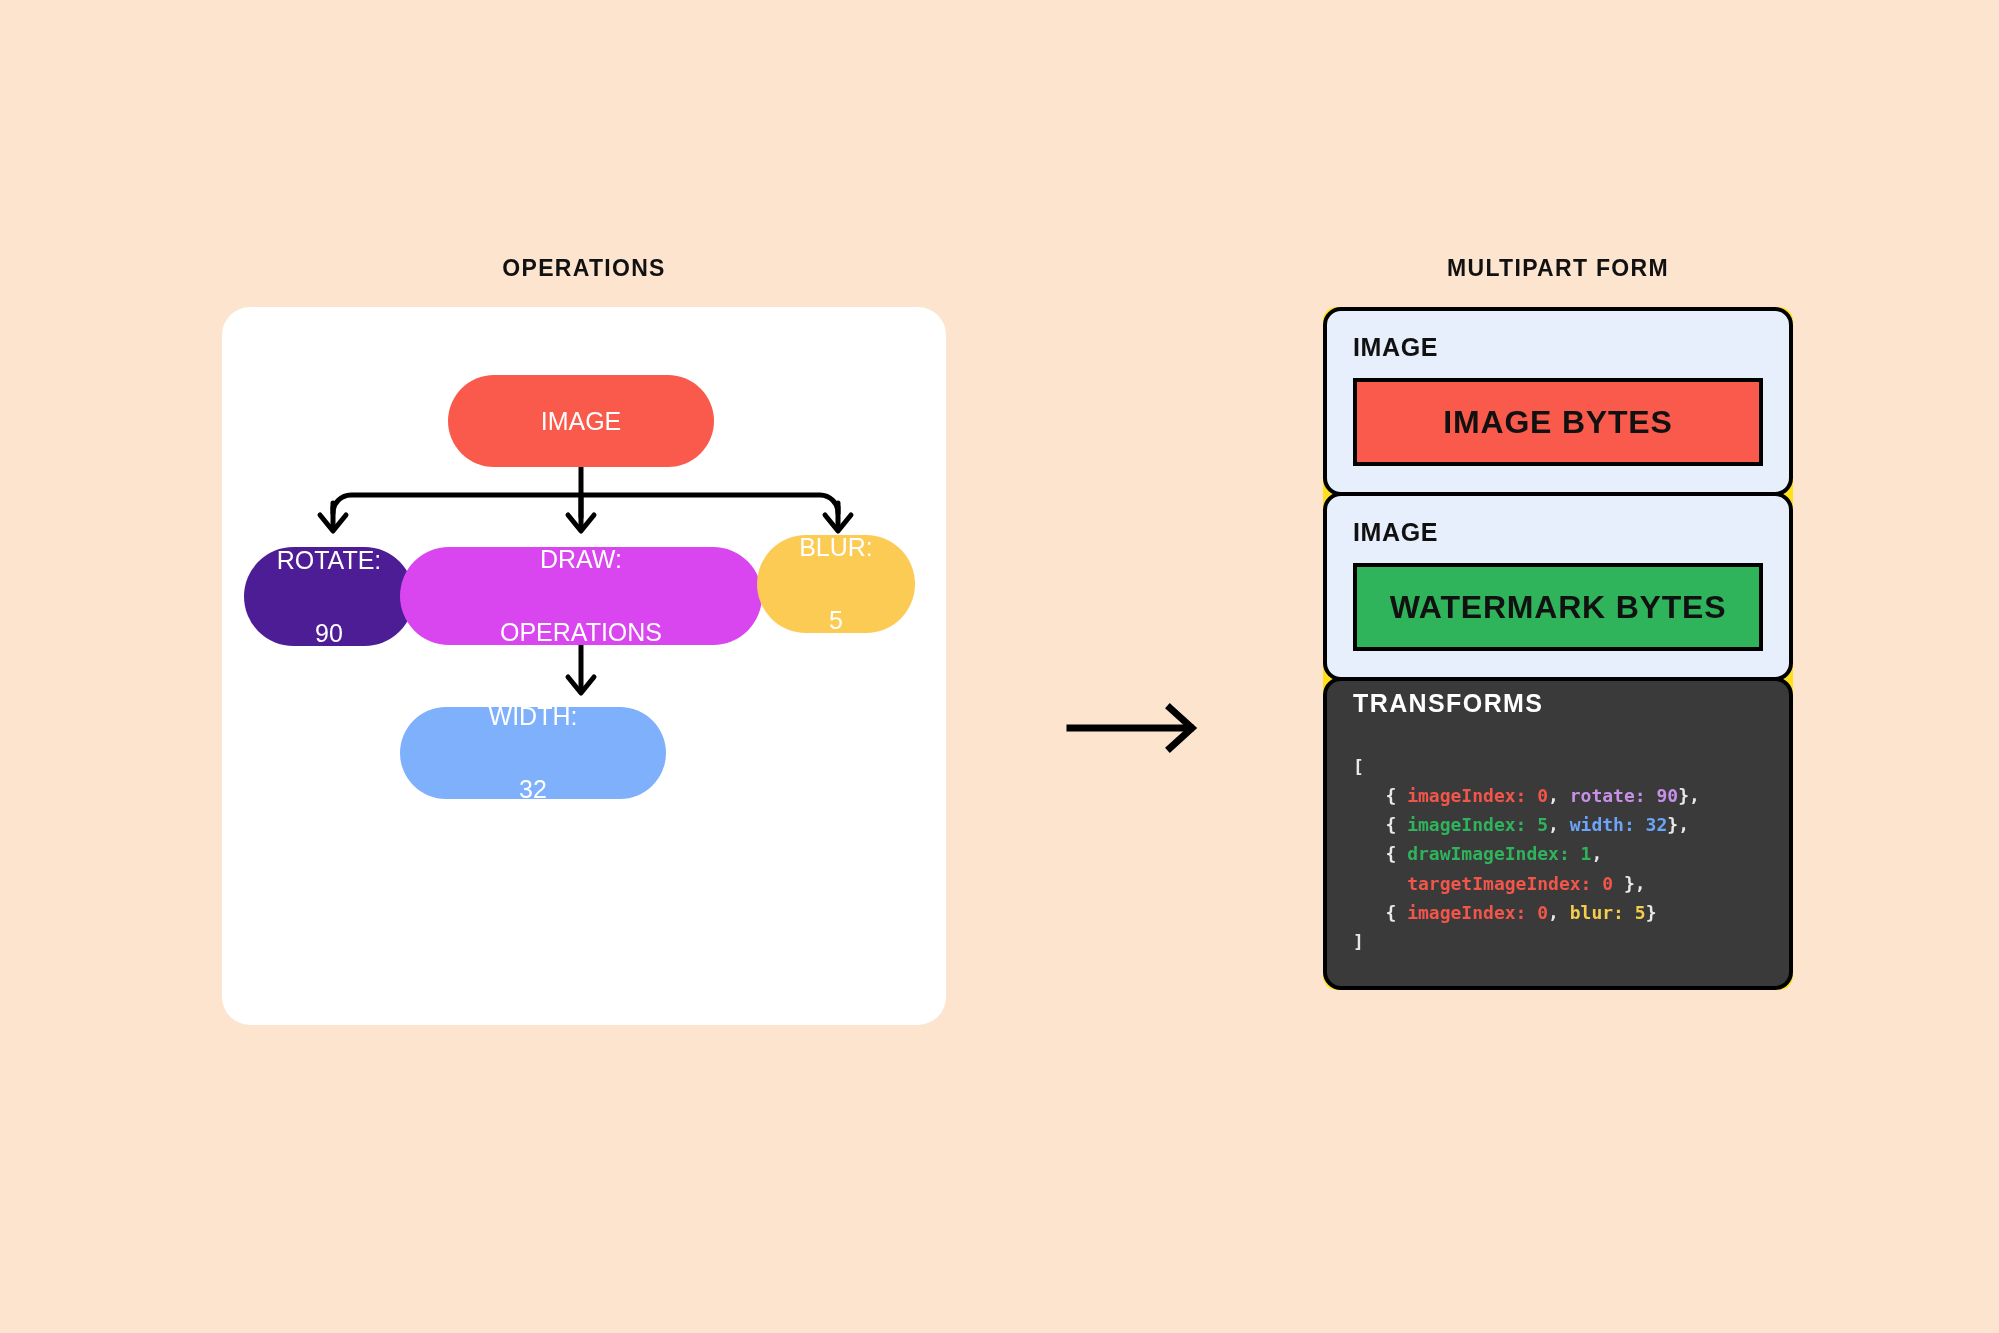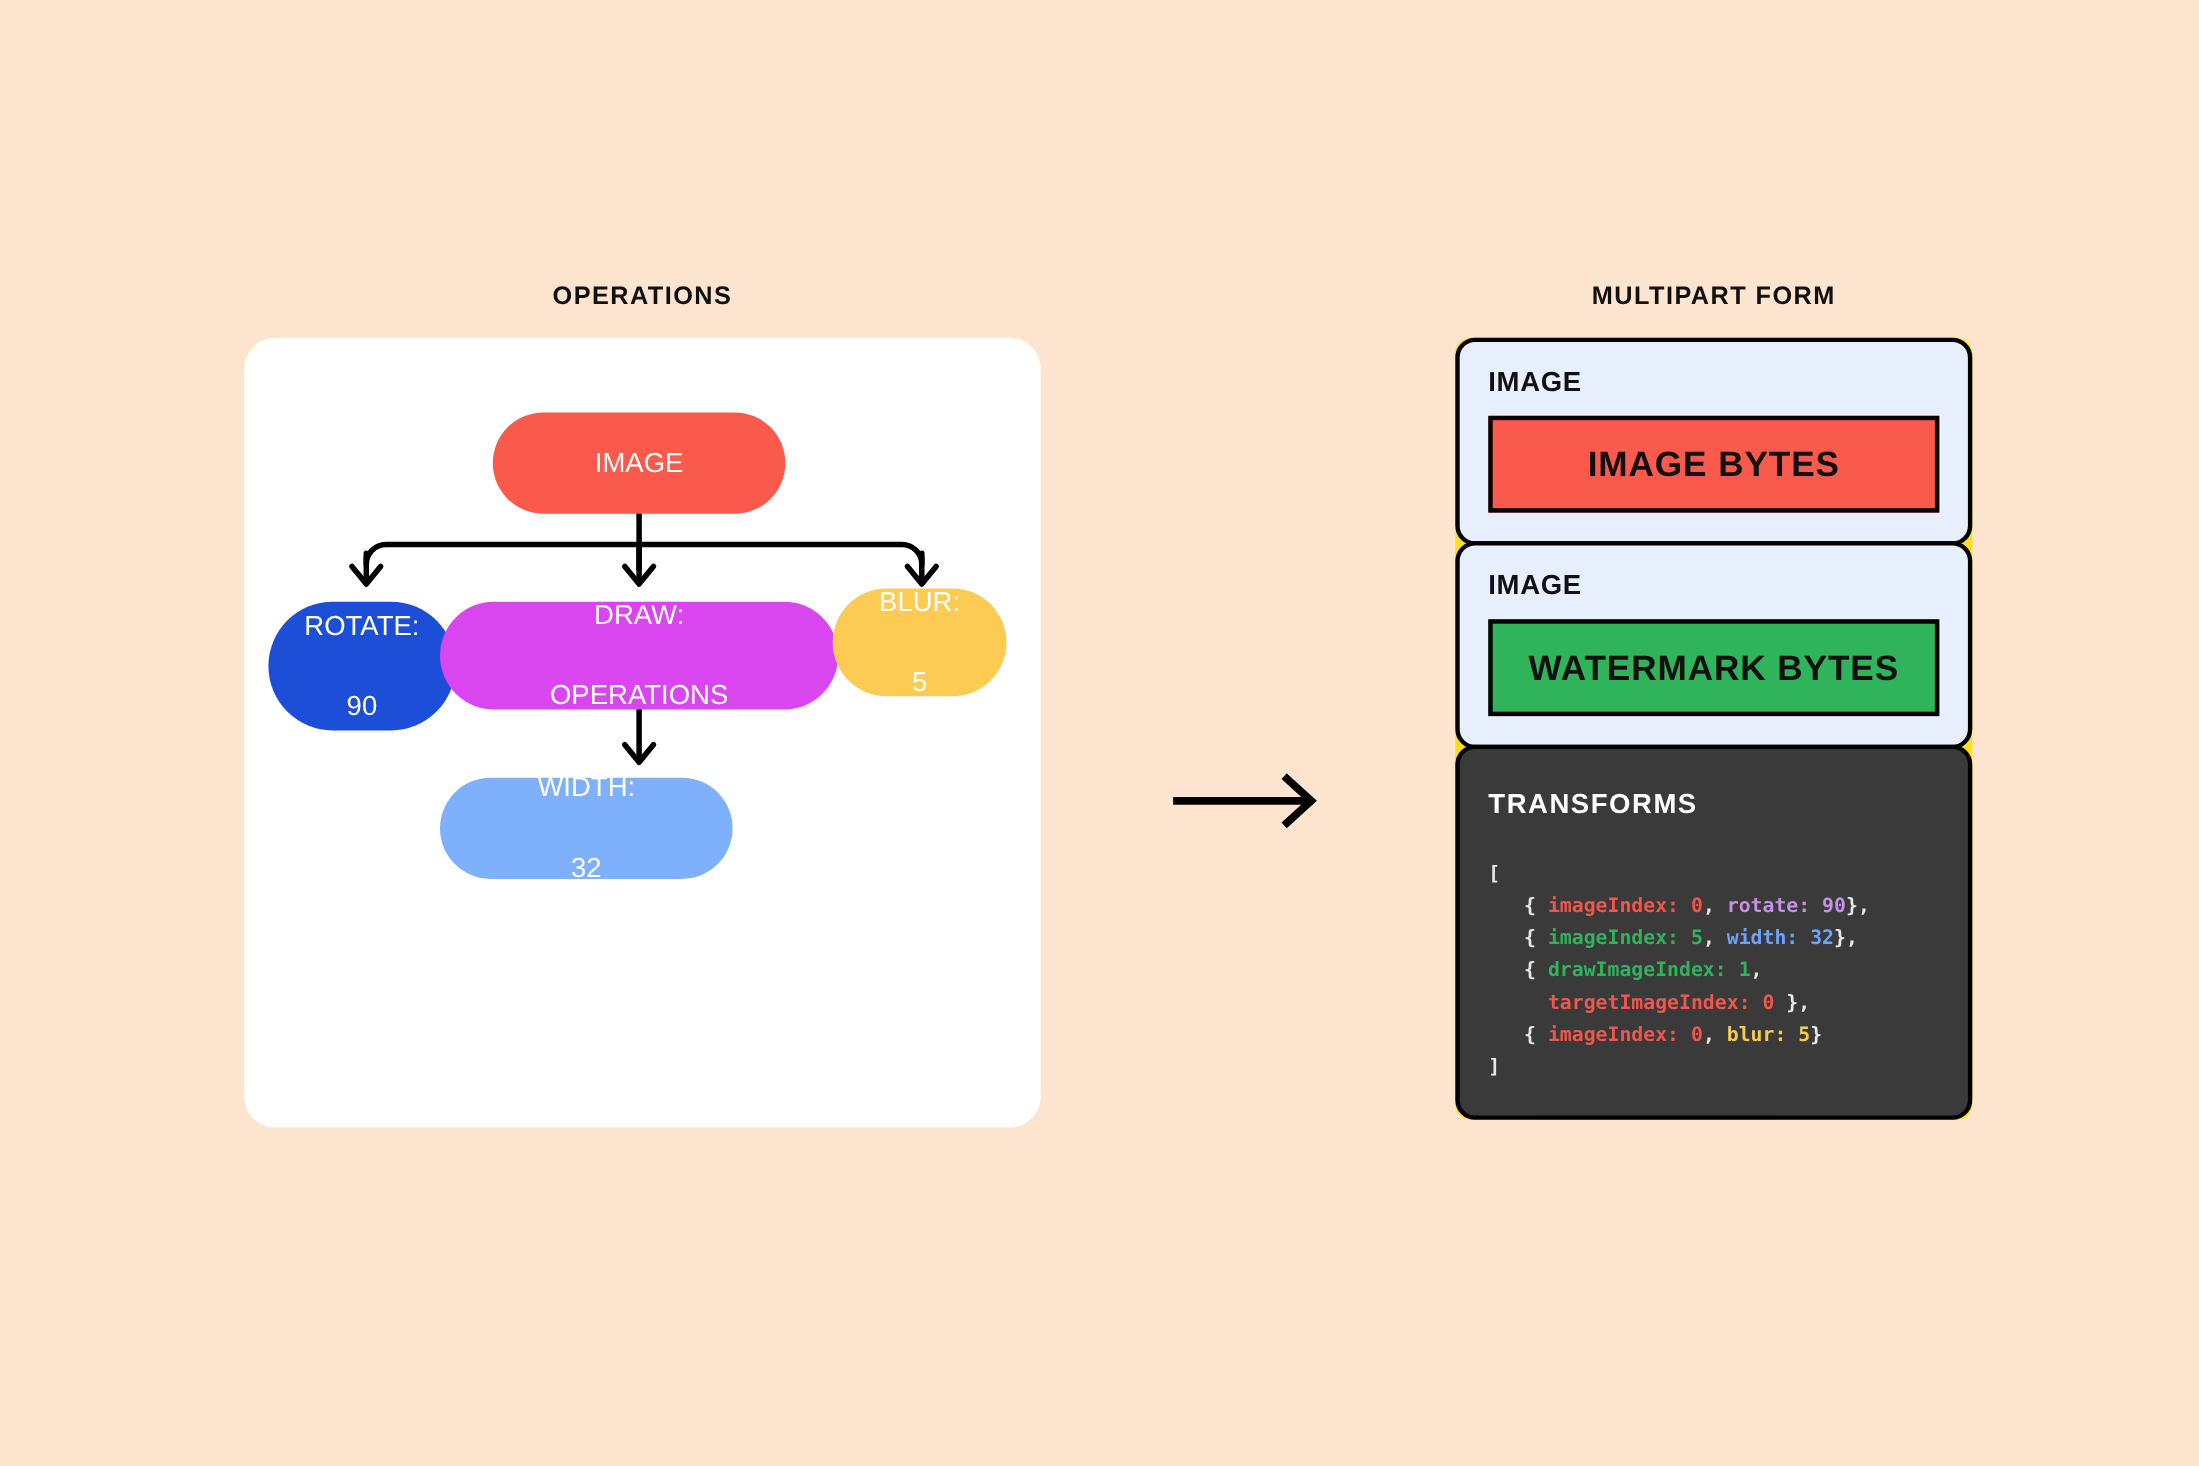--- a/index.html
+++ b/index.html
@@ -56,22 +56,22 @@
   }
   .pill .l2 { display: block; margin-top: 40px; }
 
   #node-image {
     left: 226px;  top: 68px;
     width: 266px; height: 92px;
     background: #fa5a4b;
   }
   #node-rotate {
     left: 22px;  top: 240px;
-    width: 170px; height: 117px;
-    background: #1d4ed8;
+    width: 170px; height: 99px;
+    background: #4c1d95;
   }
   #node-draw {
     left: 178px; top: 240px;
     width: 362px; height: 98px;
     background: #d946ef;
   }
   #node-blur {
     left: 535px; top: 228px;
     width: 158px; height: 98px;
     background: #fbcb54;
@@ -119,21 +119,21 @@
     box-sizing: border-box;
     border: 4px solid #000000;
     border-radius: 18px;
   }
   .form-card.image-card {
     background: #e8effc;
     padding: 22px 26px 26px 26px;
   }
   .form-card.transforms-card {
     background: #3a3a3a;
-    padding: 36px 26px 30px 26px;
+    padding: 8px 26px 30px 26px;
   }
   .form-card + .form-card { margin-top: -4px; }
 
   .card-label {
     font-size: 25px;
     font-weight: bold;
     letter-spacing: 0.6px;
     color: #111111;
     margin-bottom: 16px;
   }

